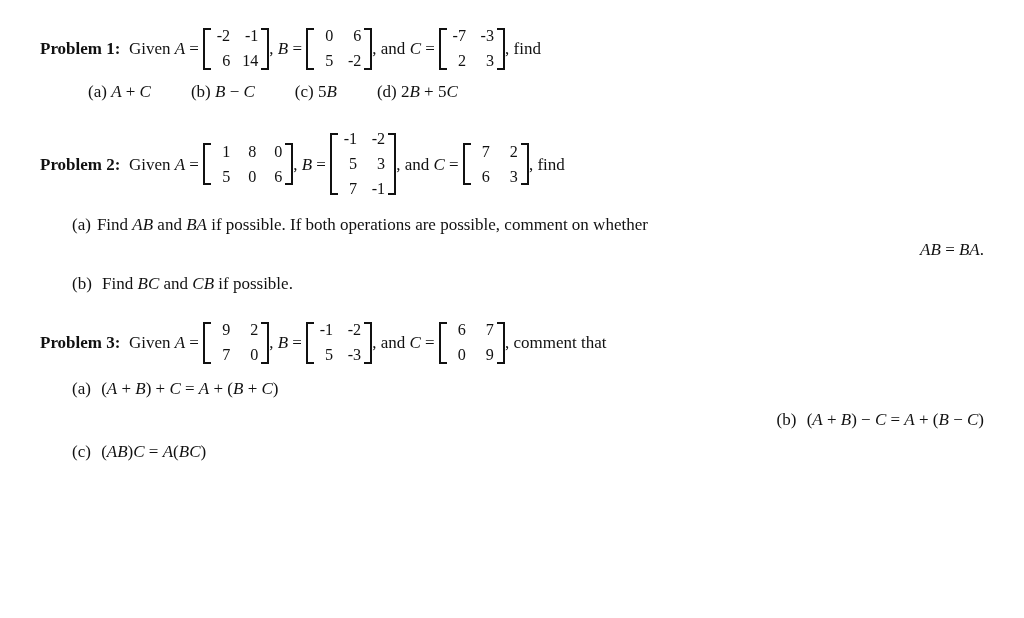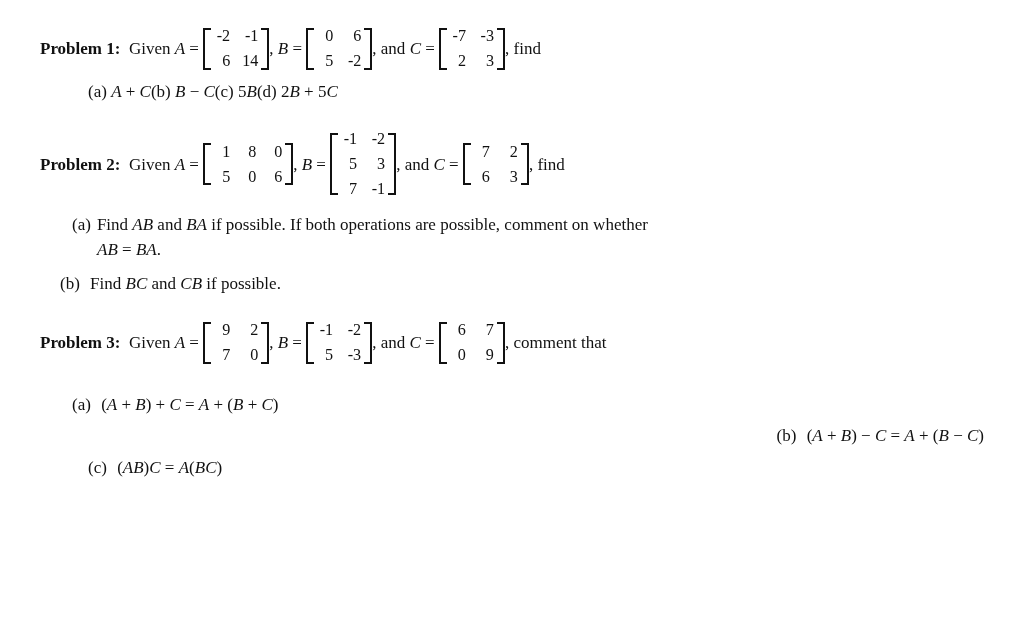--- a/index.html
+++ b/index.html
@@ -111,21 +111,21 @@
         <span class="num">-7</span>
         <span class="num">-3</span>
         <span class="num">2</span>
         <span class="num">3</span>
       </div>
       <div class="bracket-right" style="height:42px;"></div>
     </div>
     <span class="text-node">, find</span>
   </div>
 
-  <div class="problem-row" style="margin-left:48px; margin-top:6px; ">
+  <div class="problem-row" style="margin-left:48px; margin-top:6px; gap:40px;">
     <span><span class="normal">(a)</span> <span class="italic">A</span> + <span class="italic">C</span></span>
     <span><span class="normal">(b)</span> <span class="italic">B</span> − <span class="italic">C</span></span>
     <span><span class="normal">(c)</span> 5<span class="italic">B</span></span>
     <span><span class="normal">(d)</span> 2<span class="italic">B</span> + 5<span class="italic">C</span></span>
   </div>
 </div>
 
 <div class="section">
   <div class="problem-row">
     <span class="bold">Problem 2:</span>
@@ -170,26 +170,26 @@
       <div class="bracket-right" style="height:42px;"></div>
     </div>
     <span class="text-node">, find</span>
   </div>
 
   <div style="margin-left:32px; margin-top:10px;">
     <div class="problem-row" style="flex-wrap:wrap;">
       <span style="margin-right:6px;">(a)</span>
       <span>Find <span class="italic">AB</span> and <span class="italic">BA</span> if possible. If both operations are possible, comment on whether</span>
     </div>
-    <div style="margin-left:25px;">
+    <div style="margin-left:32px;text-align:right;">
       <span class="italic">AB</span><span> = </span><span class="italic">BA</span><span>.</span>
     </div>
   </div>
 
-  <div style="margin-left:20px; margin-top:8px;">
+  <div style="margin-left:32px; margin-top:8px;">
     <span style="margin-right:6px;">(b)</span>
     <span>Find <span class="italic">BC</span> and <span class="italic">CB</span> if possible.</span>
   </div>
 </div>
 
 <div class="section">
   <div class="problem-row">
     <span class="bold">Problem 3:</span>
     <span class="text-node">  Given <span class="italic">A</span> = </span>
 
@@ -223,27 +223,27 @@
         <span class="num">6</span>
         <span class="num">7</span>
         <span class="num">0</span>
         <span class="num">9</span>
       </div>
       <div class="bracket-right" style="height:42px;"></div>
     </div>
     <span class="text-node">, comment that</span>
   </div>
 
-  <div style="margin-left:32px; margin-top:24px;">
+  <div style="margin-left:32px; margin-top:8px;">
     <span style="margin-right:6px;">(a)</span>
     <span>(<span class="italic">A</span> + <span class="italic">B</span>) + <span class="italic">C</span> = <span class="italic">A</span> + (<span class="italic">B</span> + <span class="italic">C</span>)</span>
   </div>
 
   <div style="margin-left:32px; margin-top:6px;text-align:right;">
     <span style="margin-right:6px;">(b)</span>
     <span>(<span class="italic">A</span> + <span class="italic">B</span>) − <span class="italic">C</span> = <span class="italic">A</span> + (<span class="italic">B</span> − <span class="italic">C</span>)</span>
   </div>
 
-  <div style="margin-left:48px; margin-top:6px;">
+  <div style="margin-left:32px; margin-top:6px;">
     <span style="margin-right:6px;">(c)</span>
     <span>(<span class="italic">AB</span>)<span class="italic">C</span> = <span class="italic">A</span>(<span class="italic">BC</span>)</span>
   </div>
 </div>
 
 </body></html>

